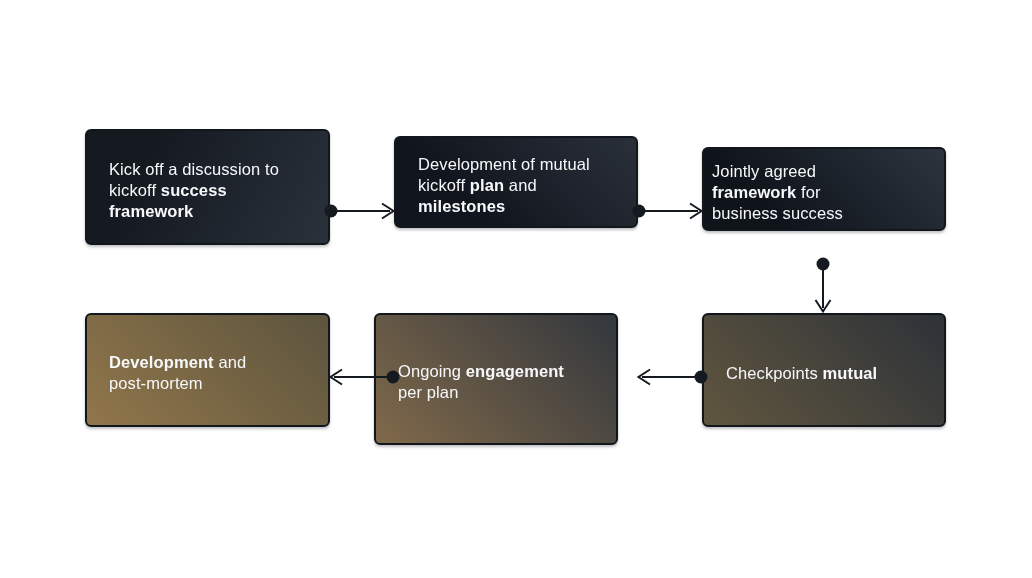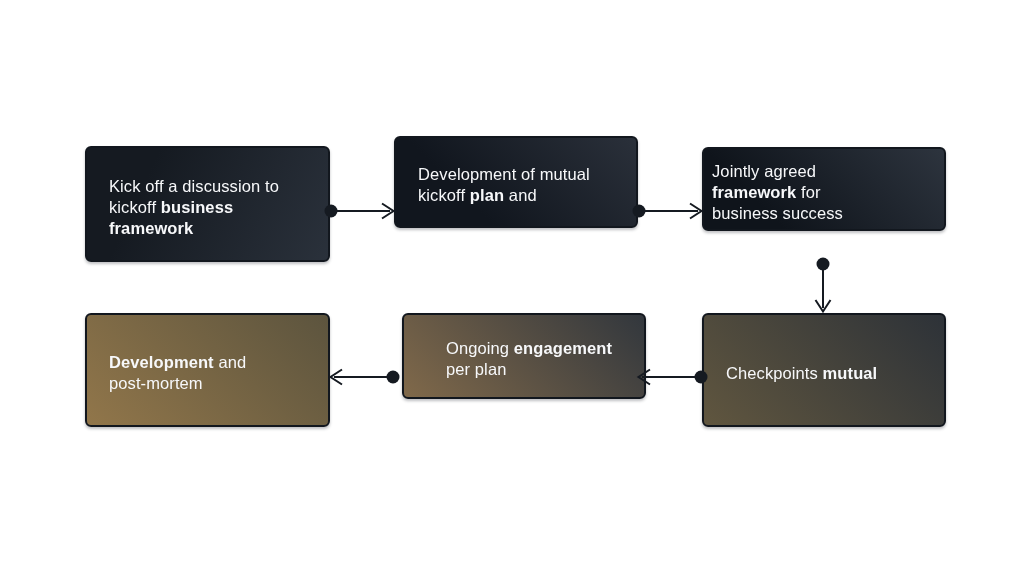--- a/index.html
+++ b/index.html
@@ -28,58 +28,59 @@
     display:flex; align-items:center;
     padding:8px 12px 2px 22px;
     box-shadow:0 2px 3px rgba(25,30,40,0.28);
   }
   .node-text {
     font-size:16.5px; line-height:21px; font-weight:400;
     letter-spacing:0.1px;
   }
   .node-text > div { white-space:nowrap; }
   .node-text .b { font-weight:700; }
-  .n1 { left:85px;  top:146px; width:245px; height:116px;
+  .n1 { left:85px;  top:129px; width:245px; height:116px;
         background:linear-gradient(115deg, var(--n1a) 25%, var(--n1b) 100%); }
   .n2 { left:394px; top:136px; width:244px; height:92px;
         background:linear-gradient(45deg, var(--n2a) 30%, var(--n2b) 100%); }
   .n3 { left:702px; top:147px; width:244px; height:84px;
         background:linear-gradient(45deg, var(--n3a) 25%, var(--n3b) 100%);padding-left:8px; }
   .n4 { left:702px; top:313px; width:244px; height:114px;
         background:linear-gradient(45deg, var(--n4a) 0%, var(--n4b) 100%); }
-  .n5 { left:402px; top:313px; width:244px; height:86px;
-        background:linear-gradient(45deg, var(--n5a) 0%, var(--n5b) 100%);justify-content:center; }
+  .n5 { left:374px; top:313px; width:244px; height:132px;
+        background:linear-gradient(45deg, var(--n5a) 0%, var(--n5b) 100%); }
   .n6 { left:85px;  top:313px; width:245px; height:114px;
         background:linear-gradient(45deg, var(--n6a) 0%, var(--n6b) 100%); }
   .arrows {
     position:absolute; left:0; top:0; width:1032px; height:578px;
     pointer-events:none;
   }
   .arrow line, .arrow polyline {
     stroke:var(--arrow); stroke-width:2; fill:none;
   }
   .arrow circle { fill:var(--arrow); }
 </style>
 </head>
 <body>
 
 <div class="stage">
 
   <div class="node n1">
     <div class="node-text">
         <div><span>Kick off a discussion to</span></div>
-        <div><span>kickoff </span><span class="b">business</span></div>
+        <div><span>kickoff </span><span class="b">success</span></div>
         <div><span class="b">framework</span></div>
       </div>
   </div>
 
   <div class="node n2">
     <div class="node-text">
         <div><span>Development of mutual</span></div>
         <div><span>kickoff </span><span class="b">plan</span><span> and</span></div>
+        <div><span class="b">milestones</span></div>
       </div>
   </div>
 
   <div class="node n3">
     <div class="node-text">
         <div><span>Jointly agreed</span></div>
         <div><span class="b">framework</span><span> for</span></div>
         <div><span>business success</span></div>
       </div>
   </div>

